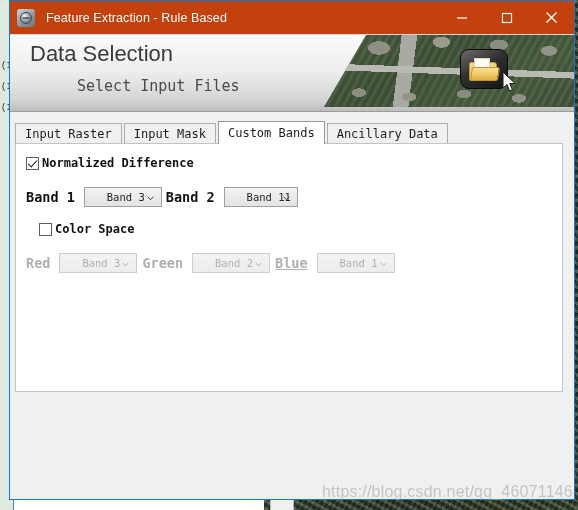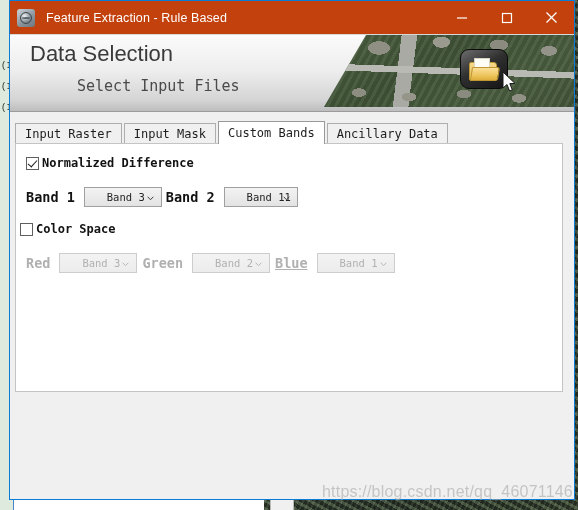--- a/index.html
+++ b/index.html
@@ -425,21 +425,21 @@
           </span>
           <span class="field-label" style="margin-left:4px;">Band 2</span>
           <span class="combo" style="width:74px; margin-left:9px;">
             <span>Band 11</span>
             <svg class="chev" viewBox="0 0 8 8">
                 <polyline points="0.8,2 4,5.4 7.2,2" fill="none" stroke="#3a3a3a" stroke-width="1.1"></polyline>
               </svg>
           </span>
         </div>
 
-        <div class="chk-row" style="left:4px; top:78px;">
+        <div class="chk-row" style="left:23px; top:78px;">
           <span class="checkbox"></span>
           <span class="chk-label">Color Space</span>
         </div>
 
         <div class="row-nd-groups" style="left:10px; top:109px;">
           <span class="field-label disabled">Red</span>
           <span class="combo disabled" style="width:78px; margin-left:9px;">
             <span>Band 3</span>
             <svg class="chev" viewBox="0 0 8 8">
                 <polyline points="0.8,2 4,5.4 7.2,2" fill="none" stroke="#b6b6b6" stroke-width="1.1"></polyline>

